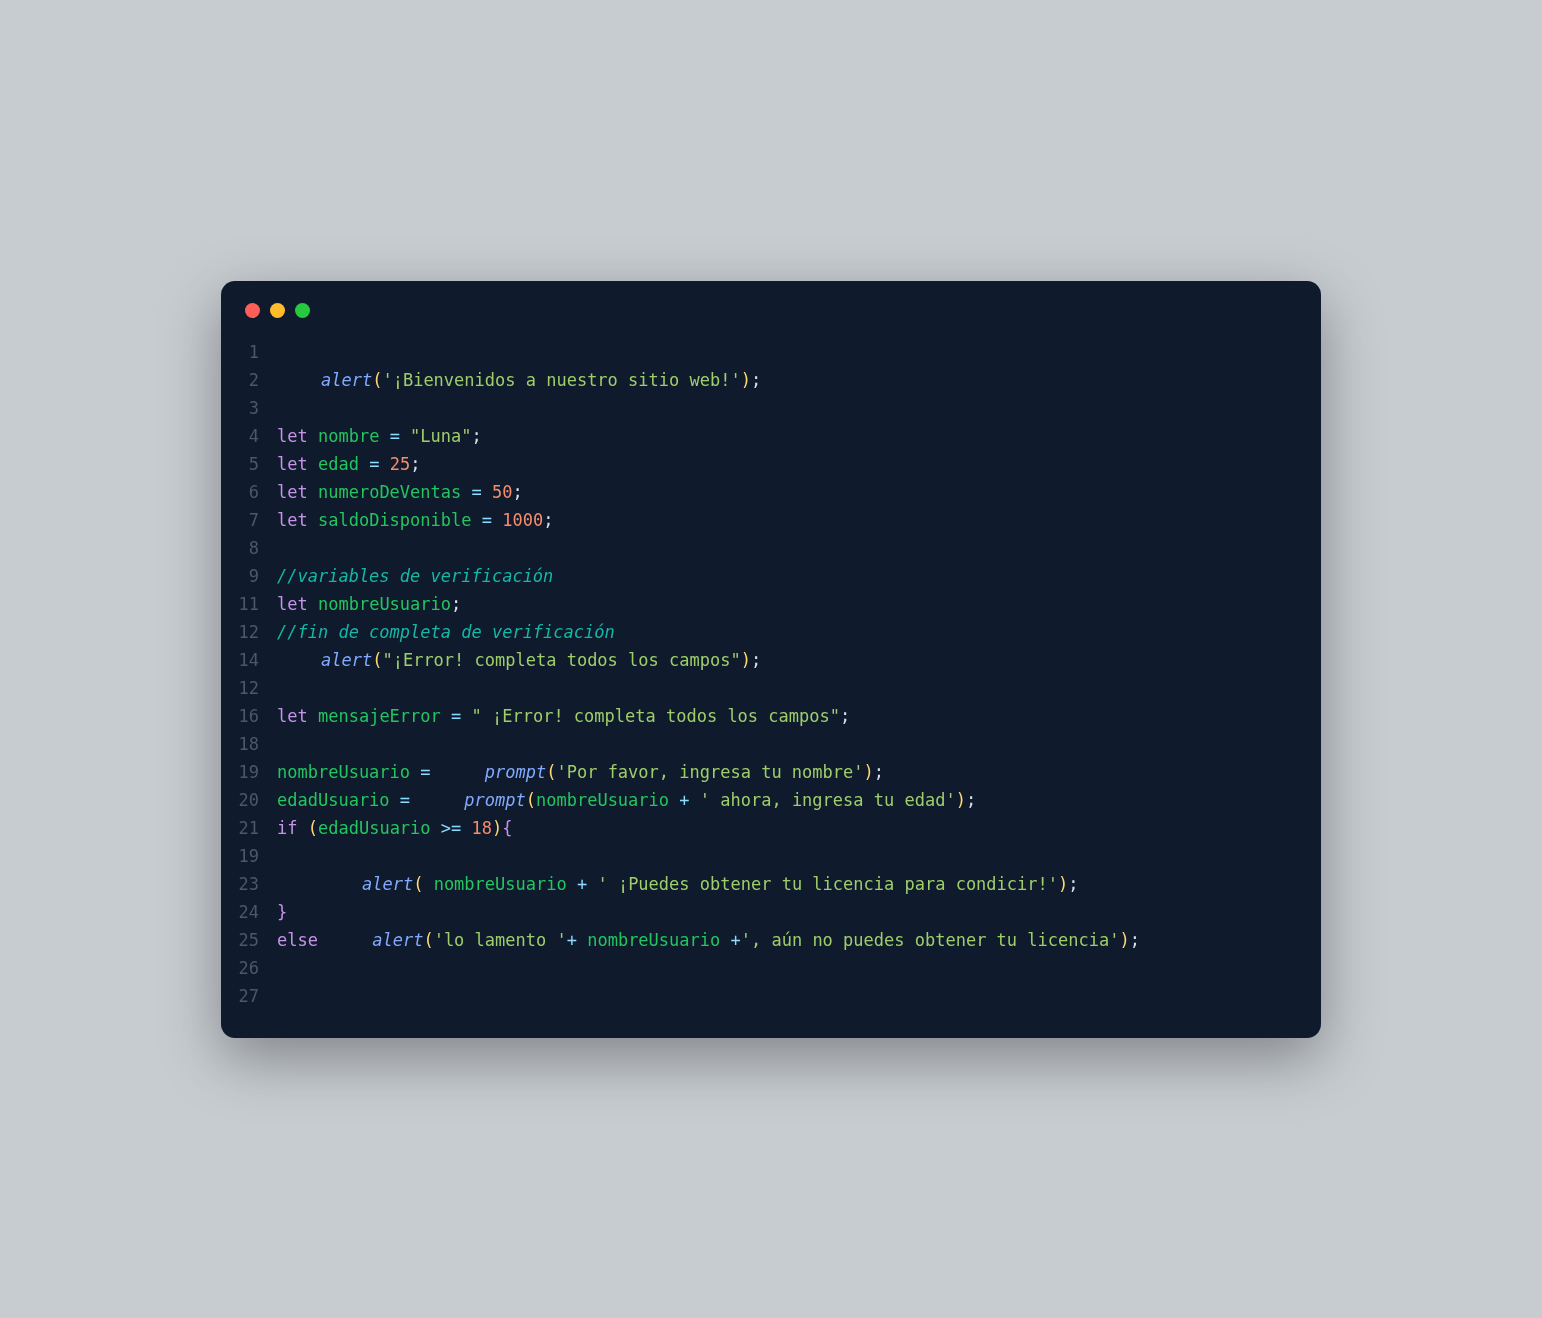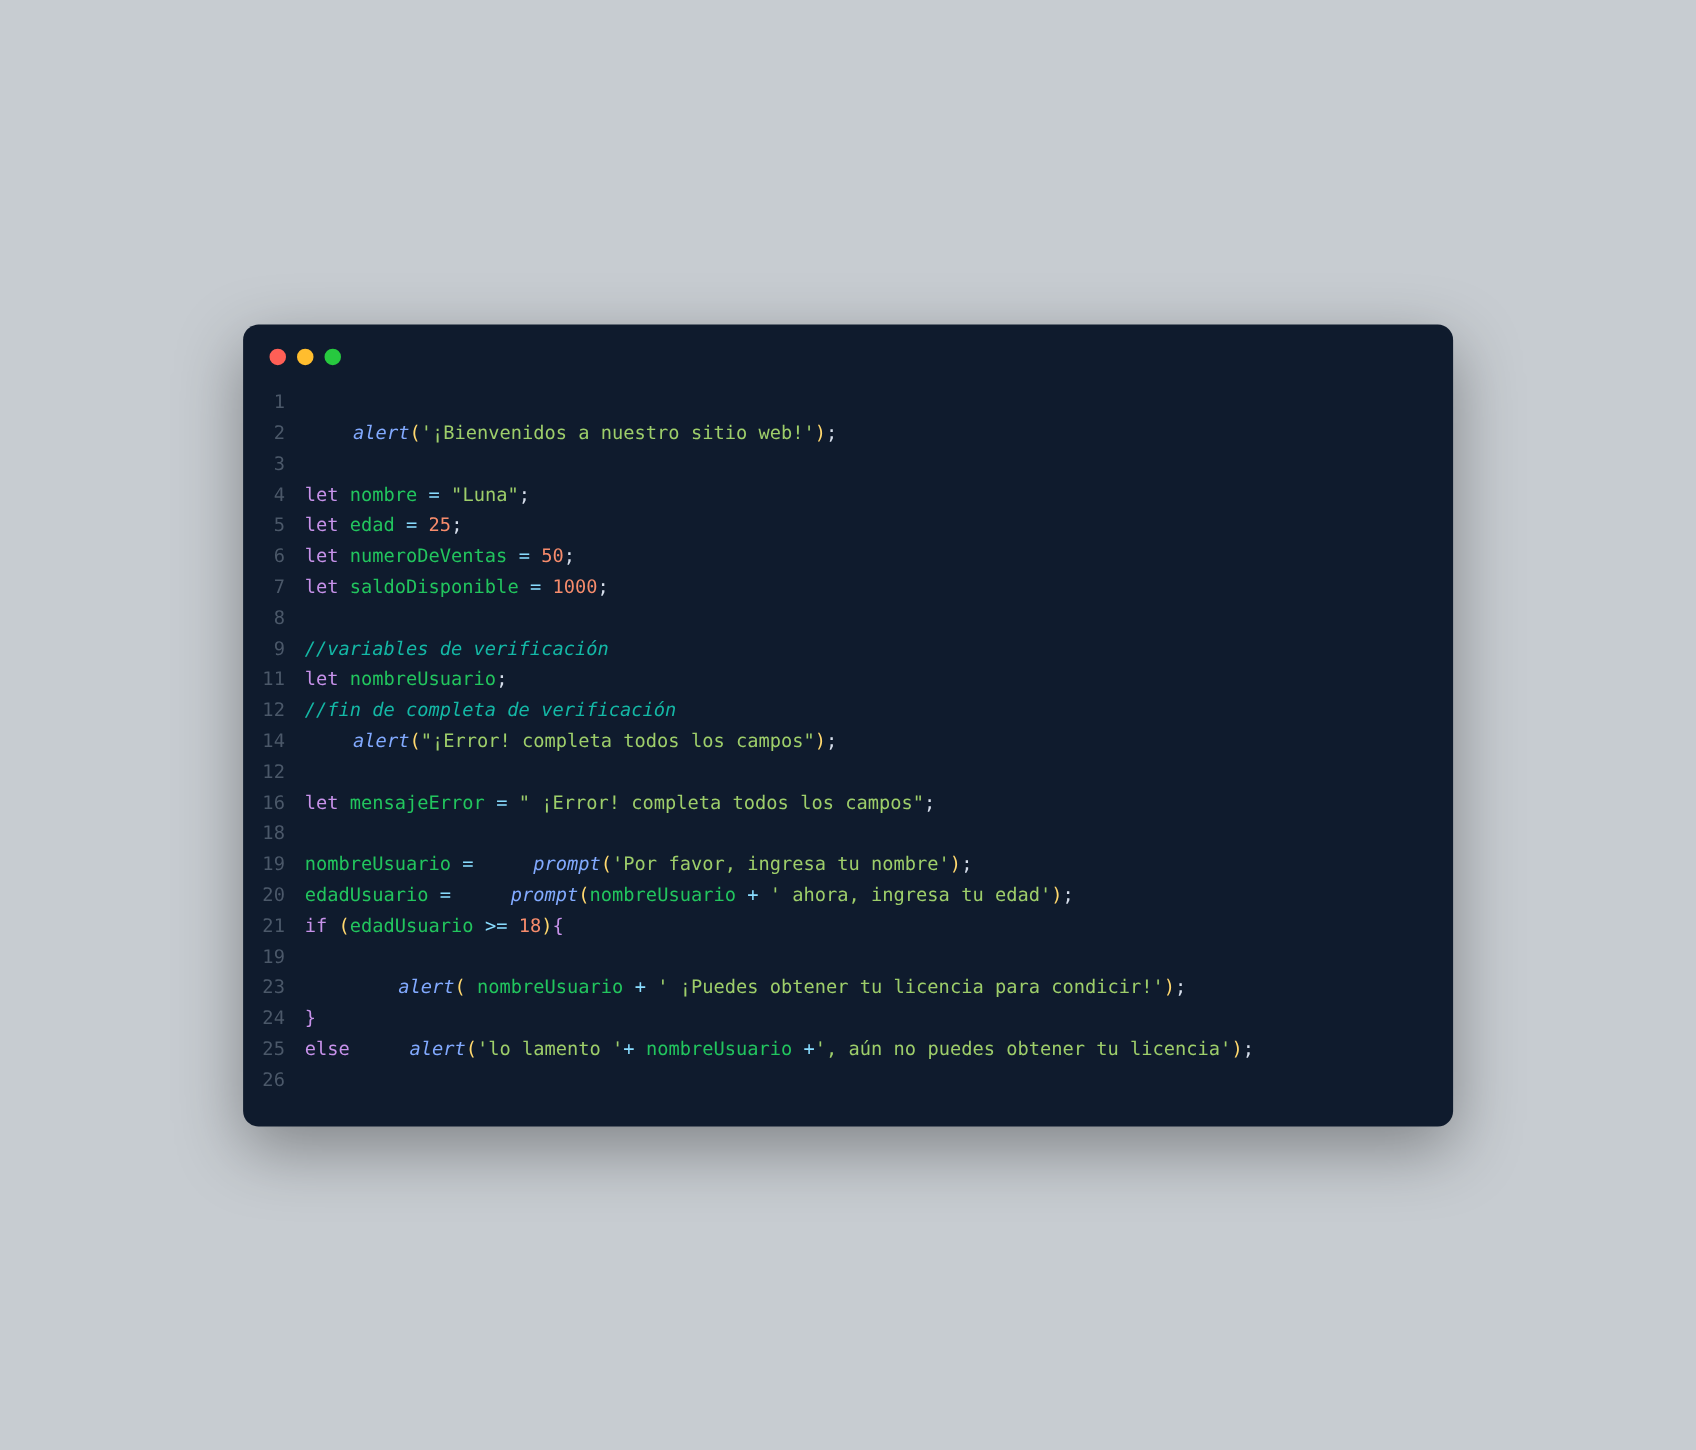--- a/index.html
+++ b/index.html
@@ -121,15 +121,16 @@
     <div class="line"><span class="gutter">19</span><span class="content"></span></div>
 
     <div class="line"><span class="gutter">23</span><span class="content"><span>    </span><span class="fni">alert</span><span class="par">(</span><span> </span><span class="var">nombreUsuario</span><span class="op"> + </span><span class="str">' ¡Puedes obtener tu licencia para condicir!'</span><span class="par">)</span><span class="pun">;</span></span></div>
 
     <div class="line"><span class="gutter">24</span><span class="content"><span class="brc">}</span></span></div>
 
     <div class="line"><span class="gutter">25</span><span class="content"><span class="kw">else</span> <span class="fni">alert</span><span class="par">(</span><span class="str">'lo lamento '</span><span class="op">+ </span><span class="var">nombreUsuario</span><span class="op"> +</span><span class="str">', aún no puedes obtener tu licencia'</span><span class="par">)</span><span class="pun">;</span></span></div>
 
     <div class="line"><span class="gutter">26</span><span class="content"></span></div>
 
+    <div class="line"><span class="gutter">27</span><span class="content"></span></div>
 
   </div>
 </div>
 
 </body></html>

